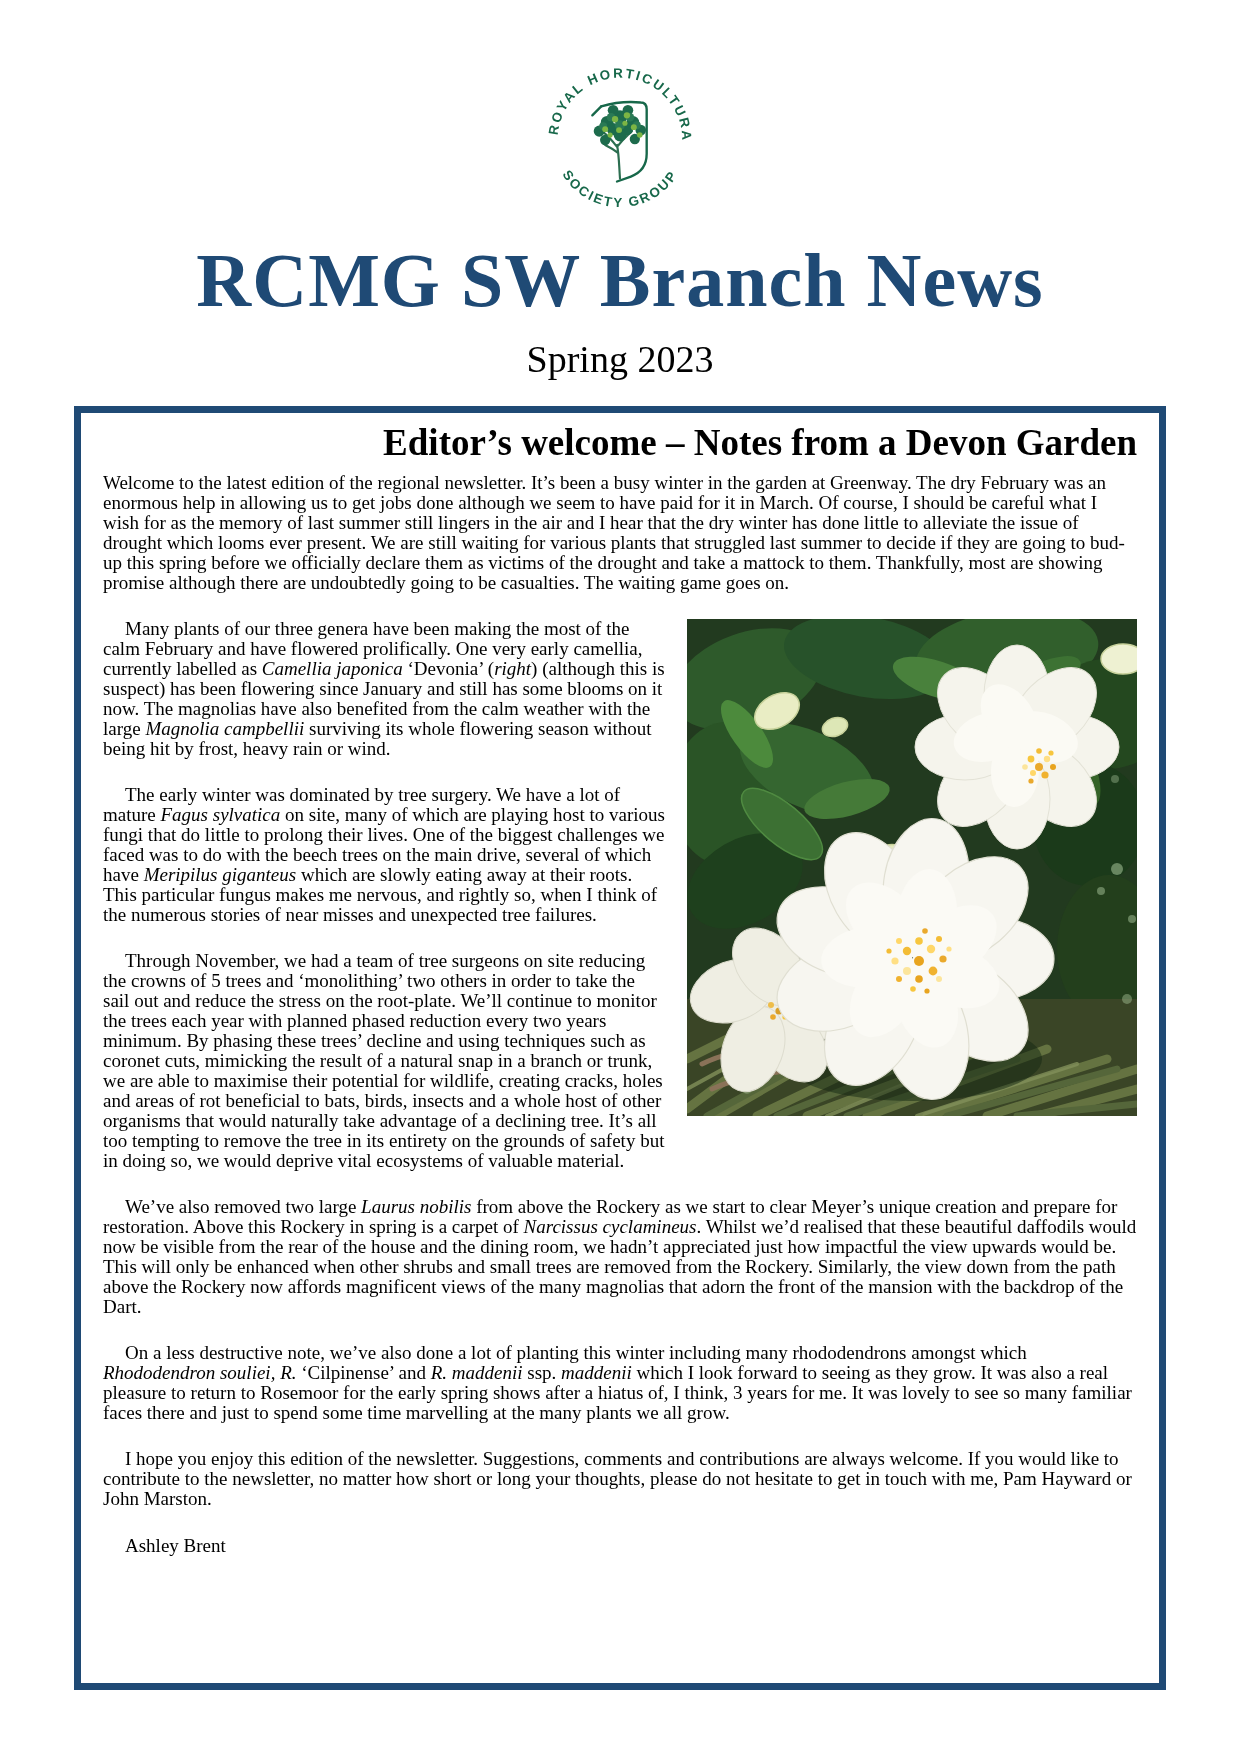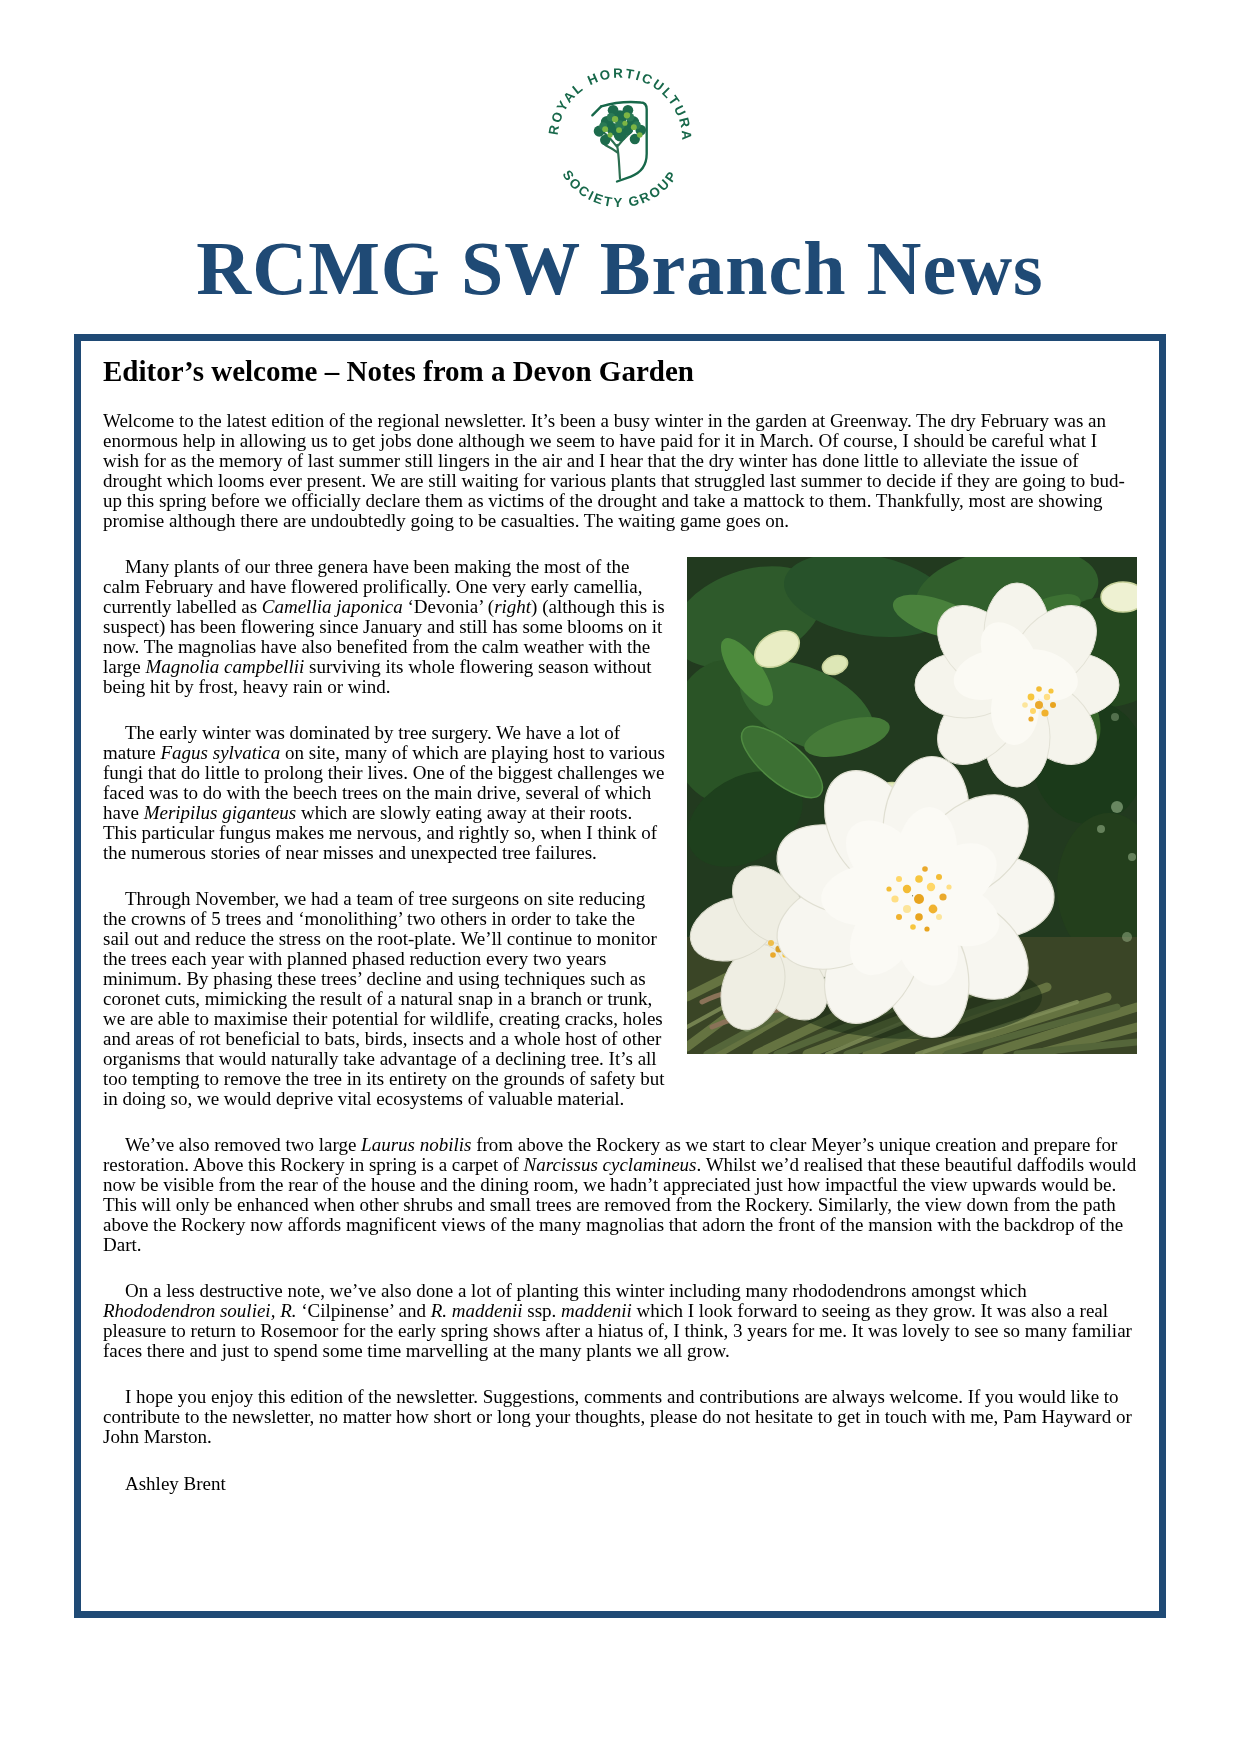--- a/index.html
+++ b/index.html
@@ -7,35 +7,35 @@
   .page {
     width: 1240px; height: 1754px; margin: 0 auto;
     background: var(--page_bg, #fff);
     overflow: hidden; position: relative;
     font-family: "Liberation Serif", "DejaVu Serif", serif;
     color: var(--text, #000);
   }
   .masthead { text-align: center; padding-top: 56px; }
   .logo { height: 168px; }
   .newsletter-title {
-    margin: 4px; padding: 0; line-height: 1.06;
+    margin: 16px; padding: 0; line-height: 1.06;
     font-size: 76px; font-weight: bold;
     color: var(--accent, #1f4a75);
     letter-spacing: 1px;
   }
   .issue-date { font-size: 38px; margin-top: 16px; color: #000; }
   .article-box {
     width: 1092px; margin: 25px auto 0;
     border: 7px solid var(--accent, #1f4a75);
     padding: 10px 22px 13px 22px;
     min-height: 1284px;
   }
   .article-heading {
-    font-size: 29px; line-height: 40px; font-weight: bold;
-    margin: 0 0 20px 0; color: #000;
+    font-size: 37px; line-height: 40px; font-weight: bold;
+    margin: 0 0 10px 0; color: #000; text-align: right;
   }
   .article-body { font-size: 19px; line-height: 20px; }
   .article-body p { margin: 0 0 26px 0; }
   .article-body p.ind { text-indent: 22px; margin-top: 17px; }
   .camellia-photo {
     float: right; width: 450px; height: 497px;
     margin: 0 0 25px 22px; padding: 0;
   }
   .camellia-photo svg { display: block; width: 450px; height: 497px; }
   .signature {
@@ -102,20 +102,21 @@
               <circle cx="84" cy="75" r="3"></circle>
               <circle cx="90" cy="68" r="2.6"></circle>
             <circle cx="105" cy="80" r="2.8"></circle>
               <circle cx="75" cy="80" r="2.6"></circle>
           </g>
         </g>
       </svg>
     </div>
 
     <h1 class="newsletter-title">RCMG SW Branch News</h1>
+    <div class="issue-date">Spring 2023</div>
   </header>
 
   <section class="article-box">
     <h2 class="article-heading">Editor’s welcome – Notes from a Devon Garden</h2>
 
     <div class="article-body">
       <p><span>Welcome to the latest edition of the regional newsletter. It’s been a busy winter in the garden at Greenway. The dry February was an enormous help in allowing us to get jobs done although we seem to have paid for it in March. Of course, I should be careful what I wish for as the memory of last summer still lingers in the air and I hear that the dry winter has done little to alleviate the issue of drought which looms ever present. We are still waiting for various plants that struggled last summer to decide if they are going to bud-up this spring before we officially declare them as victims of the drought and take a mattock to them. Thankfully, most are showing promise although there are undoubtedly going to be casualties. The waiting game goes on.</span></p>
 
       <figure class="camellia-photo">
         <svg viewBox="0 0 450 497">

